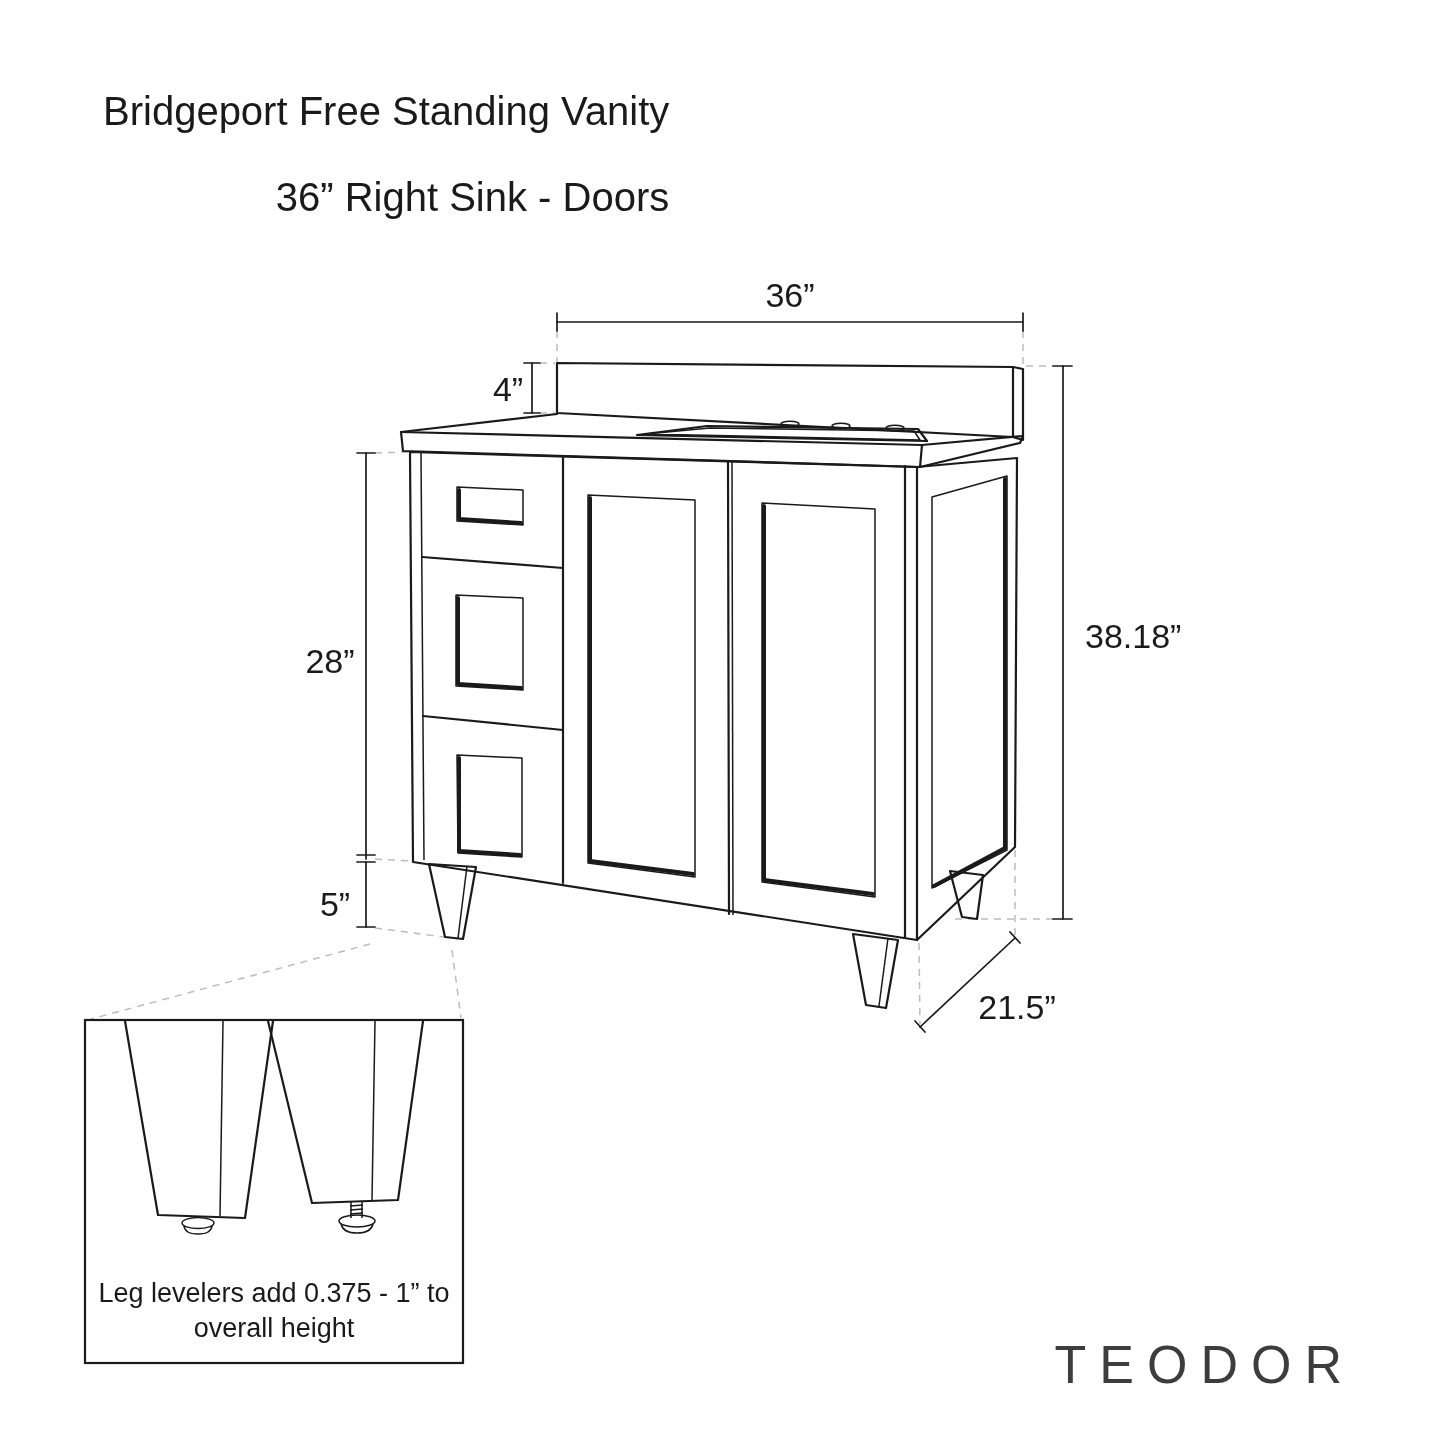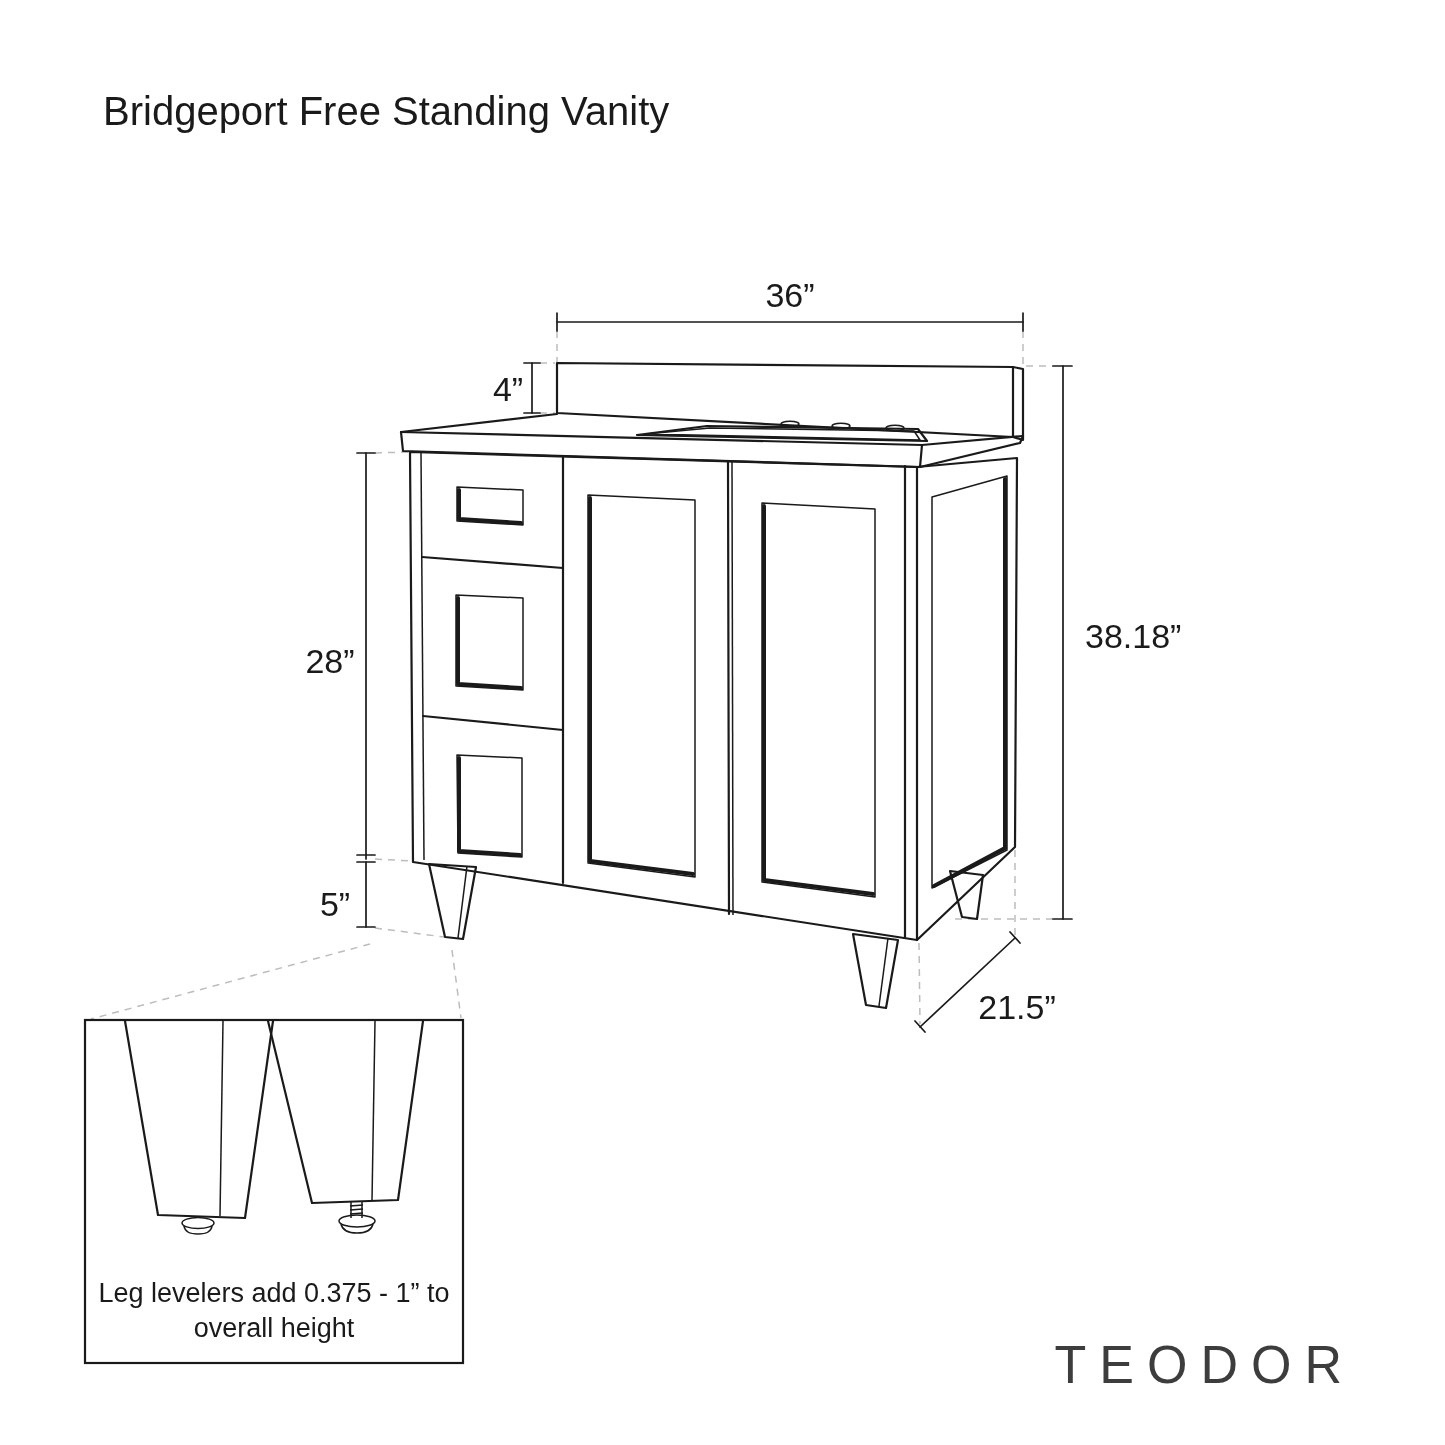--- a/index.html
+++ b/index.html
@@ -18,20 +18,21 @@
   #brand-logo{position:absolute;right:90px;bottom:50px;font-size:52px;font-weight:100;
               letter-spacing:13px;color:#3d3d3d;transform:scaleY(1.02);}
 </style>
 </head>
 <body>
 
 <div id="canvas">
 
   <div id="title-block">
     <div>Bridgeport Free Standing Vanity</div>
+    <div>36” Right Sink - Doors</div>
   </div>
 
   <svg id="drawing" width="1445" height="1445" viewBox="0 0 1445 1445">
 
     <g>
       <path class="dash" d="M557,331 L557,362"></path>
       <path class="dash" d="M1023,331 L1023,364"></path>
       <path class="dash" d="M1026,366 L1053,366"></path>
       <path class="dash" d="M540,363 L555,363"></path>
       <path class="dash" d="M540,413 L555,413"></path>

